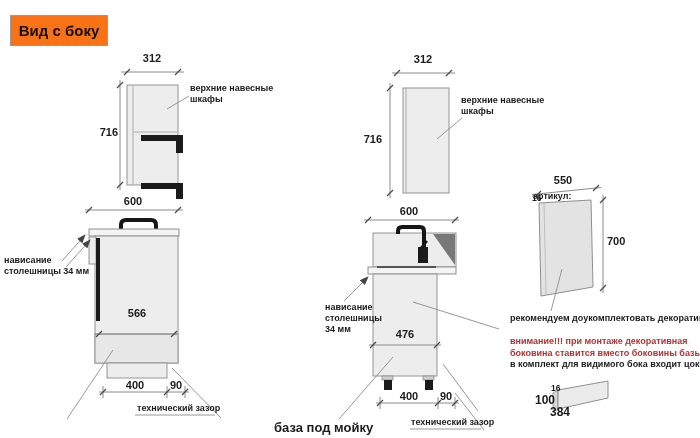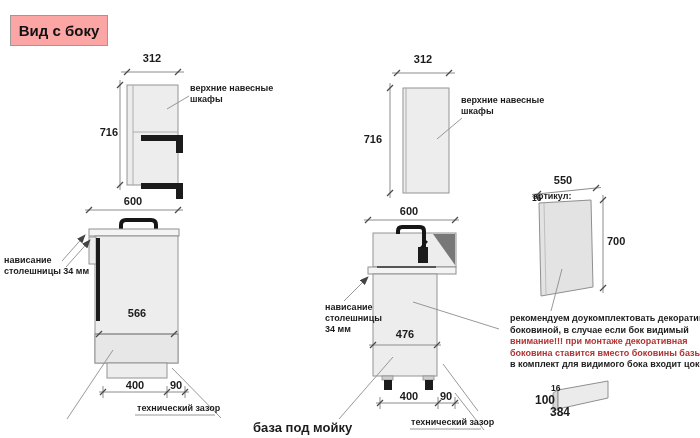--- a/index.html
+++ b/index.html
@@ -17,21 +17,21 @@
   .fauc{stroke:#161616;stroke-width:4;fill:none;}
   .lbl{position:absolute;font-weight:bold;color:#1c1c1c;white-space:nowrap;}
   .fs8{font-size:8.5px;line-height:9px;}
   .fs9{font-size:9px;line-height:11px;}
   .fs10{font-size:12px;line-height:11px;}
   .fs11{font-size:11px;line-height:12px;}
   .fs13{font-size:13px;line-height:14px;}
   .ctr{text-align:center;}
   .rt{text-align:right;}
   .title-box{position:absolute;left:10px;top:15px;width:96px;height:29px;border:1px solid #9a9a9a;
-             background:#fca5a5;font-size:15px;font-weight:bold;color:#111;
+             background:#f97316;font-size:15px;font-weight:bold;color:#111;
              display:flex;align-items:center;justify-content:center;}
 </style>
 </head>
 <body>
 
 <div class="stage">
 
 <svg width="700" height="438" viewBox="0 0 700 438">
   <defs>
     <marker id="ah" markerWidth="9" markerHeight="7" refX="8" refY="3.5" orient="auto" markerUnits="userSpaceOnUse">
@@ -185,29 +185,28 @@
 <div class="lbl fs11 ctr" style="left:389px;top:205px;width:40px;">600</div>
 <div class="lbl fs9" style="left:325px;top:302px;">
   <div>нависание</div>
   <div>столешницы</div>
   <div>34 мм</div>
 </div>
 <div class="lbl fs11 ctr" style="left:385px;top:328px;width:40px;">476</div>
 <div class="lbl fs11 ctr" style="left:389px;top:390px;width:40px;">400</div>
 <div class="lbl fs11 ctr" style="left:435px;top:390px;width:22px;">90</div>
 <div class="lbl fs9" style="left:411px;top:417px;">технический зазор</div>
-<div class="lbl fs13" style="left:253px;top:421px;">база под мойку</div>
+<div class="lbl fs13" style="left:274px;top:421px;">база под мойку</div>
 
 <div class="lbl fs9" style="left:533px;top:151px;margin-top:40px;">артикул:</div>
 <div class="lbl fs11 ctr" style="left:548px;top:174px;width:30px;">550</div>
 <div class="lbl fs8" style="left:532px;top:194px;">16</div>
 <div class="lbl fs11" style="left:607px;top:235px;">700</div>
 
 <div class="lbl fs9" style="left:510px;top:313px;">рекомендуем доукомплектовать декоративной</div>
-<div class="lbl fs9" style="left:510px;top:324.5px;">боковиной, в случае если бок видимый</div>
 <div class="lbl fs9" style="left: 510px; top: 336px; color: rgb(176, 52, 52); text-align: right;">внимание!!! при монтаже декоративная</div>
 <div class="lbl fs9" style="left: 510px; top: 347.5px; color: rgb(176, 52, 52);">боковина ставится вместо боковины базы лдсп</div>
 <div class="lbl fs9" style="left:510px;top:359px;">в комплект для видимого бока входит цоколь:</div>
 
 <div class="lbl fs8" style="left:551px;top:384px;">16</div>
 <div class="lbl fs10" style="left:535px;top:395px;">100</div>
 <div class="lbl fs10" style="left:550px;top:407px;">384</div>
 
 </div>
 

